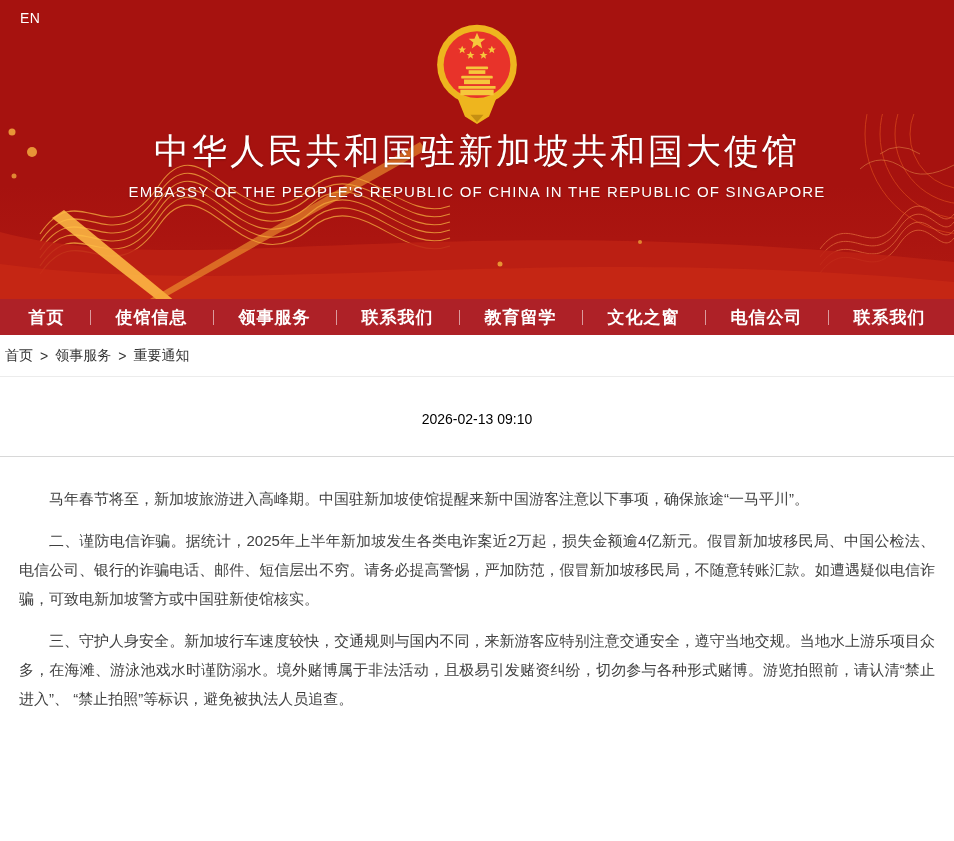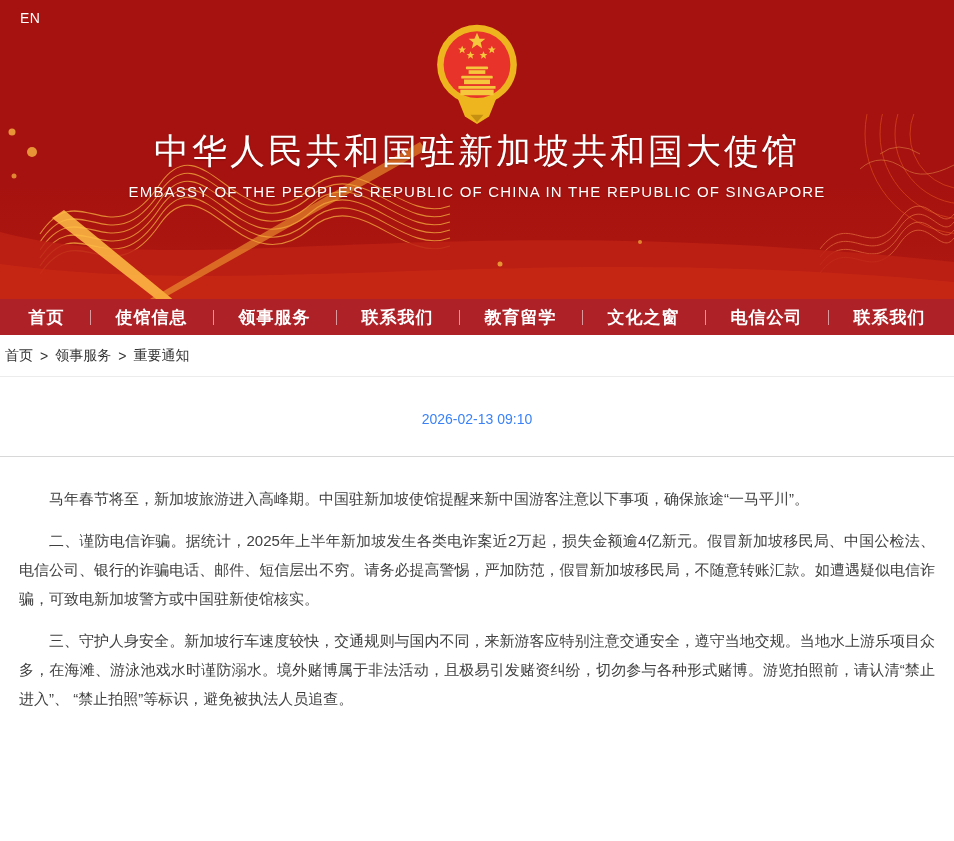--- a/index.html
+++ b/index.html
@@ -70,21 +70,21 @@
   .crumb-sep { margin: 0 7px; color: #333333; }
   
   .article-head { text-align: center; }
   .article-title {
     margin-top: 28px;
     font-size: 20px; font-weight: bold; color: #1a1a1a;
     letter-spacing: 1px;
   }
   .article-date {
     margin-top: 34px;
-    font-size: 14px; color: #3b82f6;
+    font-size: 14px; color: #000000;
   }
   .title-divider {
     margin-top: 29px;
     border-top: 1px solid #d8d8d8;
     width: 954px; height: 0;
   }
   .article-body {
     padding: 27px 19px 20px 19px;
   }
   .article-body p {

